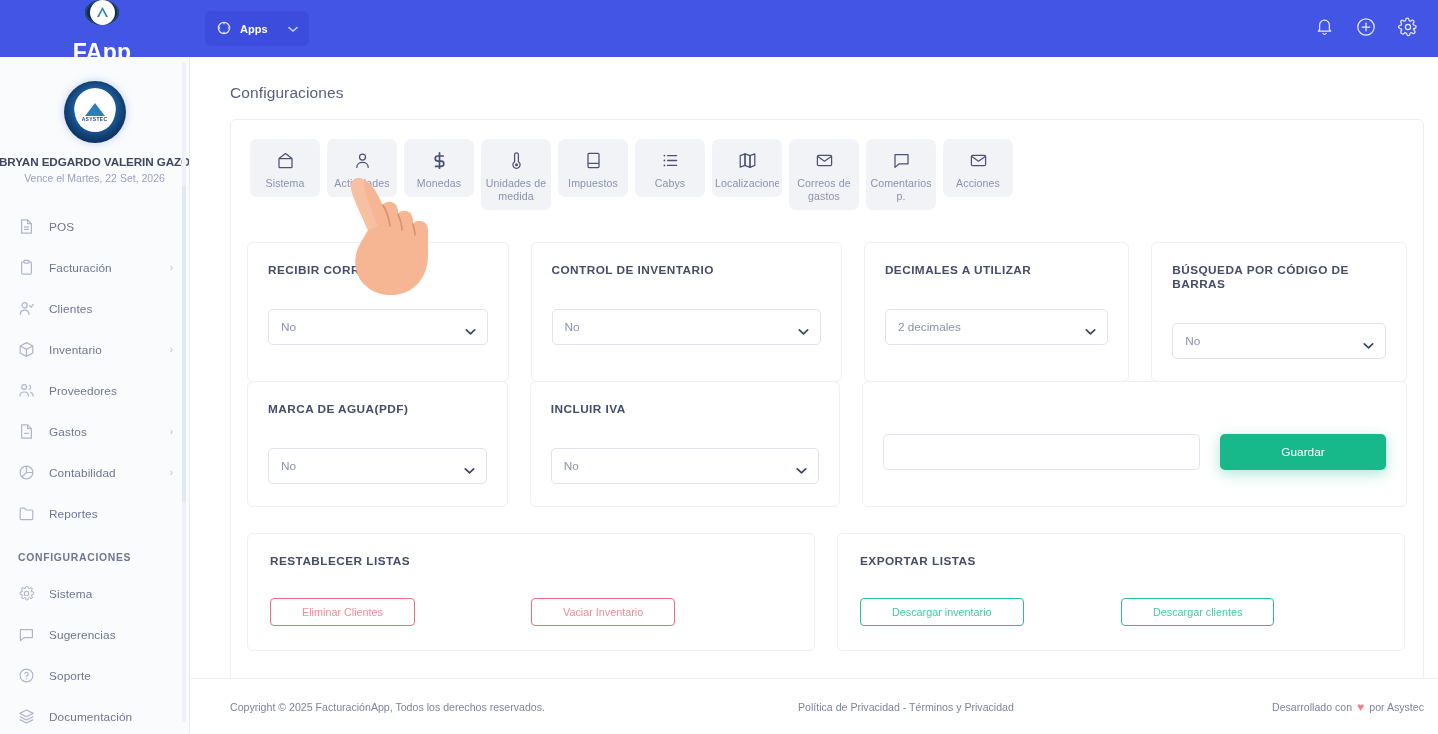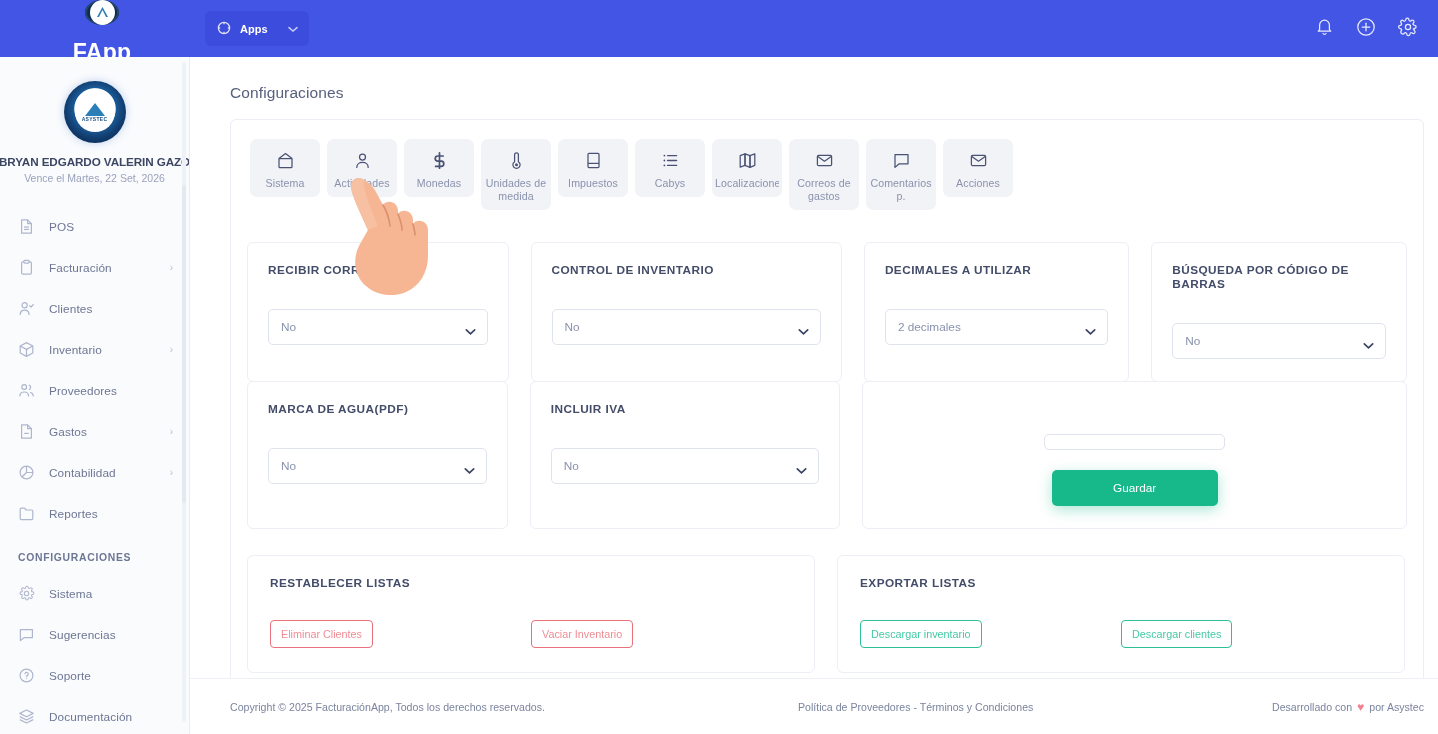--- a/index.html
+++ b/index.html
@@ -143,39 +143,39 @@
   }
   .sel-wrap .chevd {
     position: absolute; right: 12px; top: 13px; pointer-events: none; color: #424c68;
   }
   .c-w1 { width: 271px; }
   .c-w2 { width: 323px; }
   .c-w3 { width: 275px; }
   .c-w4 { width: 265px; }
   .c-wide { width: 568px; }
 
-  .correo-row { display: flex; gap: 20px; align-items: center; margin-top: 32px; flex-direction: column; }
+  .correo-row { display: flex; gap: 20px; align-items: center; margin-top: 32px; }
   input.txt {
     flex: 1; height: 36px; border: 1px solid #dfe3ed; border-radius: 5px;
     padding: 0 12px; font-size: 11.8px; color: #58617d; background: #fff;
     font-family: "Liberation Sans", sans-serif;
   }
   .btn-save {
     width: 166px; height: 36px; border: none; border-radius: 5px;
     background: #17b98b; color: #fff; font-size: 11.8px; cursor: pointer;
     font-family: "Liberation Sans", sans-serif;
     box-shadow: 0 4px 14px rgba(23,185,139,.35);
   }
 
   .grid2 { margin-top: 26px; display: flex; gap: 22px; }
   .card-lists { padding: 20px 22px 24px; }
   .lists-btns { display: flex; margin-top: 30px; }
   .btn-out {
     height: 28px; border-radius: 4px; background: #fff; font-size: 10.8px;
-    cursor: pointer; padding: 0 10px; font-family: "Liberation Sans", sans-serif;
+    cursor: pointer; padding: 0 31px; font-family: "Liberation Sans", sans-serif;
     line-height: 26px; text-align: center;
   }
   .btn-danger { border: 1px solid #e8717c; color: #ee8d95; }
   .btn-green { border: 1px solid #2fbf96; color: #45c9a4; }
   .slot { width: 283px; }
   .footbar {
     position: absolute; left: 190px; bottom: 0; width: 1248px; height: 56px;
     border-top: 1px solid #eef0f6; background: #fff;
     display: flex; align-items: center; padding: 0 14px 0 40px;
     font-size: 10.6px; color: #7b849f;
@@ -596,21 +596,21 @@
               </div>
             </div>
           </div>
         </div>
       </div>
     </div>
   </div>
 
   <div class="footbar">
     <span>Copyright © 2025 FacturaciónApp, Todos los derechos reservados.</span>
-    <span class="mid">Política de Proveedores - Términos y Condiciones</span>
+    <span class="mid">Política de Privacidad - Términos y Privacidad</span>
     <span class="right">
       <span>Desarrollado con</span>
       <span class="heart">♥</span>
       <span>por Asystec</span>
     </span>
   </div>
 
   <div class="hand">
     <svg width="116" height="128" viewBox="0 0 116 128">
       <g>

